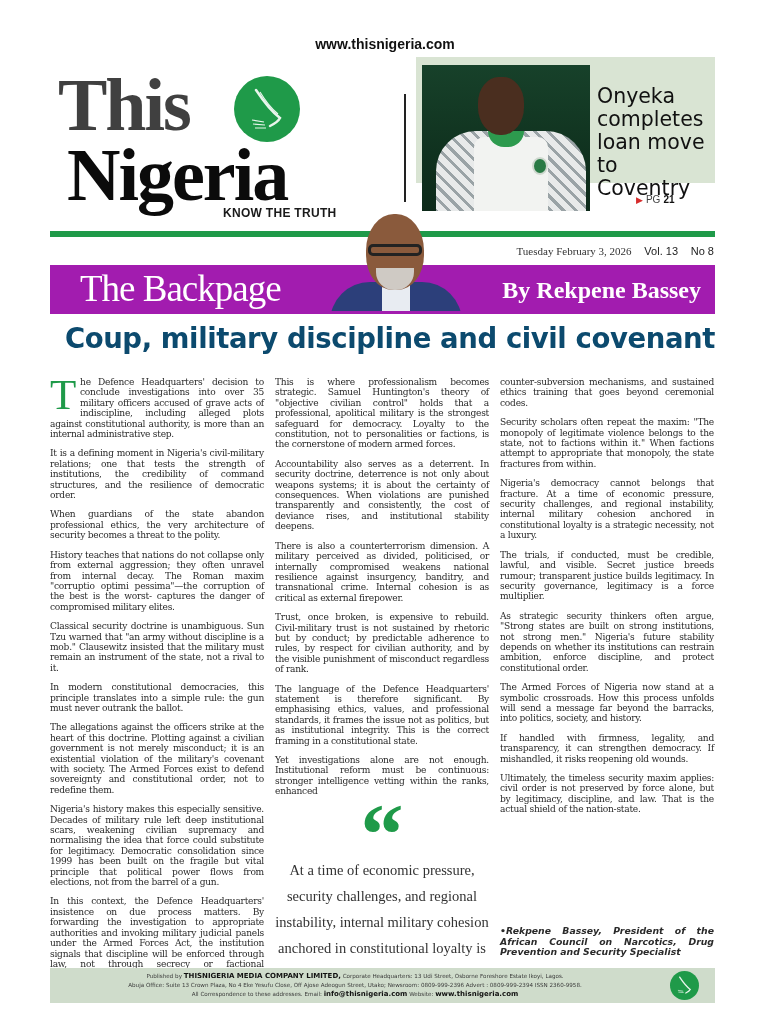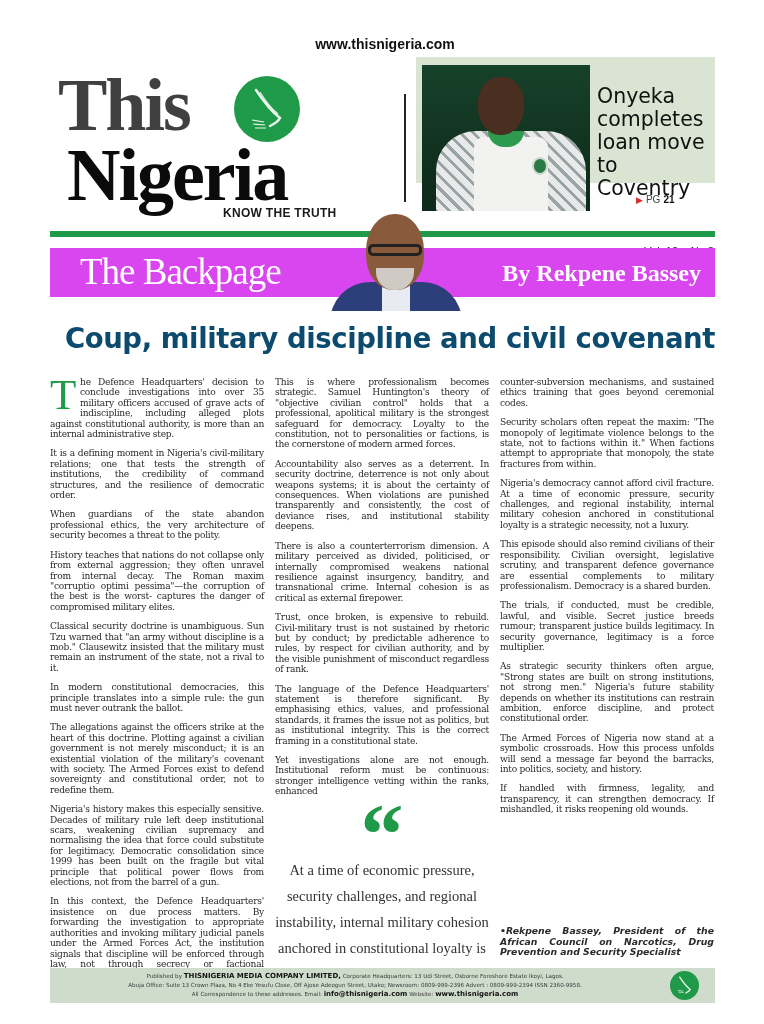--- a/index.html
+++ b/index.html
@@ -36,21 +36,21 @@
     font-size: 20.5px; line-height: 23px; color: #111; }
   .promo-pg { position: absolute; left: 220px; top: 137px; font-family: "Liberation Sans", sans-serif; font-size: 10px; color: #444; }
   .promo-pg .arrow { color: #d62b2b; font-size: 9px; margin-right: 3px; }
   .promo-pg .num { font-weight: bold; color: #111; margin-left: 3px; }
 
   
   .rule-top { position: absolute; left: 50px; top: 231px; width: 665px; height: 6px; background: #1f9a49; }
   .dateline { position: absolute; top: 245px; right: 50px; font-family: "Liberation Serif", serif; font-size: 11px; color: #333; }
   .dateline .vol { font-family: "Liberation Sans", sans-serif; font-size: 11px; margin-left: 10px; color: #222; }
 
-  .band { position: absolute; left: 50px; top: 248px; width: 665px; height: 49px; background: #d946ef; }
+  .band { position: absolute; left: 50px; top: 265px; width: 665px; height: 49px; background: #a21caf; }
   .band-title { position: absolute; left: 30px; top: 2px; font-family: "Liberation Serif", serif; font-size: 37px;
     line-height: 44px; color: #ffffff; letter-spacing: -1px; }
   .band-byline { position: absolute; right: 14px; top: 10px; font-family: "Liberation Serif", serif; font-weight: bold;
     font-size: 24px; line-height: 30px; color: #ffffff; }
 
   
   .portrait { position: absolute; left: 330px; top: 210px; width: 132px; height: 101px; overflow: hidden; }
   .portrait .suit { position: absolute; left: 0; top: 72px; width: 132px; height: 40px; background: #2c3f7a; border-radius: 40px 40px 0 0; }
   .portrait .shirt { position: absolute; left: 52px; top: 74px; width: 28px; height: 30px; background: #e8ecf2; }
   .portrait .head { position: absolute; left: 36px; top: 4px; width: 58px; height: 76px; border-radius: 48% 48% 46% 46%; background: #8a5a3c; }
@@ -164,26 +164,26 @@
 </div>
 
 <div class="pullquote">
   <div class="qmark">“</div>
   <div class="qtext">At a time of economic pressure, security challenges, and regional instability, internal military cohesion anchored in constitutional loyalty is a strategic necessity, not a luxury</div>
 </div>
 
 <div class="col col-3">
   <p>counter-subversion mechanisms, and sustained ethics training that goes beyond ceremonial codes.</p>
   <p>Security scholars often repeat the maxim: "The monopoly of legitimate violence belongs to the state, not to factions within it." When factions attempt to appropriate that monopoly, the state fractures from within.</p>
-  <p>Nigeria's democracy cannot afford civil fracture. At a time of economic pressure, security challenges, and regional instability, internal military cohesion anchored in constitutional loyalty is a strategic necessity, not a luxury.</p>
-  <p>This episode should also remind civilians of their responsibility. Civilian oversight, legislative scrutiny, and transparent defence governance are essential complements to military professionalism. Democracy is a shared burden.</p>
+  <p>Nigeria's democracy cannot belongs that fracture. At a time of economic pressure, security challenges, and regional instability, internal military cohesion anchored in constitutional loyalty is a strategic necessity, not a luxury.</p>
   <p>The trials, if conducted, must be credible, lawful, and visible. Secret justice breeds rumour; transparent justice builds legitimacy. In security governance, legitimacy is a force multiplier.</p>
   <p>As strategic security thinkers often argue, "Strong states are built on strong institutions, not strong men." Nigeria's future stability depends on whether its institutions can restrain ambition, enforce discipline, and protect constitutional order.</p>
   <p>The Armed Forces of Nigeria now stand at a symbolic crossroads. How this process unfolds will send a message far beyond the barracks, into politics, society, and history.</p>
   <p>If handled with firmness, legality, and transparency, it can strengthen democracy. If mishandled, it risks reopening old wounds.</p>
+  <p>Ultimately, the timeless security maxim applies: civil order is not preserved by force alone, but by legitimacy, discipline, and law. That is the actual shield of the nation-state.</p>
 </div>
 
 <div class="signoff">•Rekpene Bassey, President of the African Council on Narcotics, Drug Prevention and Security Specialist</div>
 
 <div class="footer">
   <div class="footer-text">
     <div>
       <span>Published by</span>
       <b>THISNIGERIA MEDIA COMPANY LIMITED,</b>
       <span>Corporate Headquarters: 13 Udi Street, Osborne Foreshore Estate Ikoyi, Lagos.</span>

